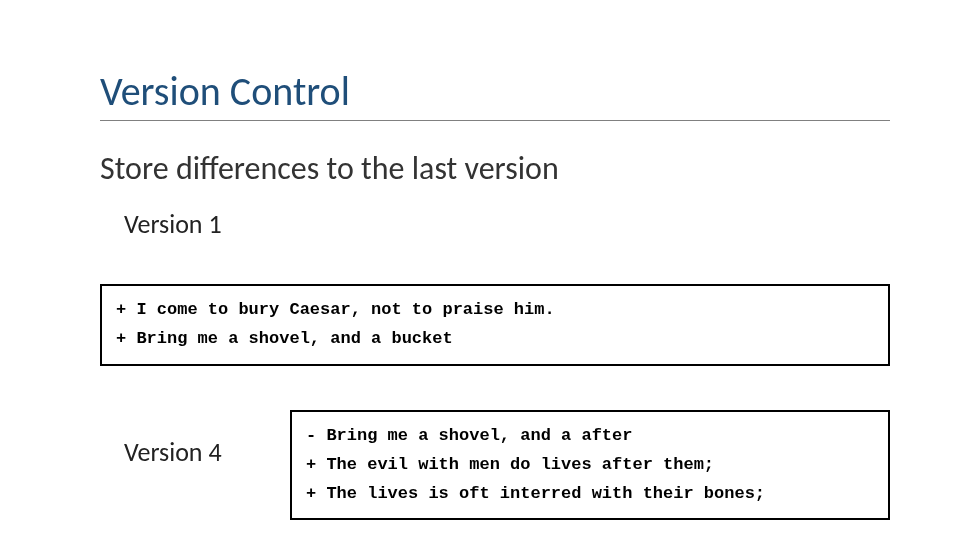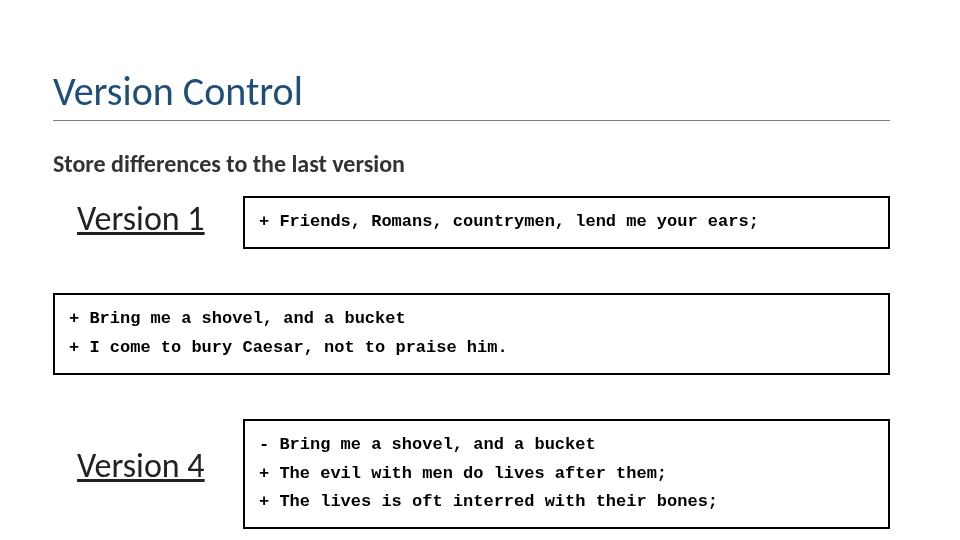--- a/index.html
+++ b/index.html
@@ -10,57 +10,56 @@
     background: #ffffff;
     font-family: "Segoe UI", "Calibri", Arial, sans-serif;
     color: #222;
     overflow: hidden;
   }
   .slide {
     position: relative;
     width: 960px;
     height: 540px;
     box-sizing: border-box;
-    padding: 70px 70px 40px 53px;
+    padding: 70px 70px 40px 100px;
   }
   .title {
     font-size: 40px;
     font-weight: 400;
     color: #1f4e79;
     line-height: 1.1;
     margin: 0 0 6px 0;
   }
   .underline {
     height: 1px;
     background: #808080;
     width: 100%;
     margin-bottom: 28px;
   }
   .subtitle {
-    font-size: 24px;
+    font-size: 32px;
     color: #333;
     margin: 0 0 18px 0;
-    font-weight: 700;
+    font-weight: 400;
   }
   .block {
     display: flex;
     align-items: flex-start;
     margin-bottom: 44px;
   }
   .block:last-child { margin-bottom: 0; }
   .vlabel {
-    font-size: 34px;
+    font-size: 26px;
     color: #222;
     width: 190px;
     flex: 0 0 190px;
     padding-left: 24px;
     padding-top: 2px;
     font-weight: 400;
     box-sizing: border-box;
-    text-decoration: underline;
   }
   .diffbox {
     border: 2px solid #000;
     padding: 10px 14px 10px 14px;
     flex: 1;
     box-sizing: border-box;
     margin-left: 0;
     min-height: 36px;
   }
   .diffline {
@@ -75,33 +74,30 @@
 </head>
 <body>
 
 <div class="slide">
   <h1 class="title">Version Control</h1>
   <div class="underline"></div>
   <p class="subtitle">Store differences to the last version</p>
 
   <div class="block">
     <div class="vlabel">Version 1</div>
-    <div class="diffbox">
-      <div class="diffline">+ Friends, Romans, countrymen, lend me your ears;</div>
-    </div>
   </div>
 
   <div class="block">
     <div class="diffbox">
+      <div class="diffline">+ I come to bury Caesar, not to praise him.</div>
       <div class="diffline">+ Bring me a shovel, and a bucket</div>
-      <div class="diffline">+ I come to bury Caesar, not to praise him.</div>
     </div>
   </div>
 
   <div class="block">
     <div class="vlabel" style="padding-top:26px">Version 4</div>
     <div class="diffbox">
-      <div class="diffline">- Bring me a shovel, and a bucket</div>
+      <div class="diffline">- Bring me a shovel, and a after</div>
       <div class="diffline">+ The evil with men do lives after them;</div>
       <div class="diffline">+ The lives is oft interred with their bones;</div>
     </div>
   </div>
 </div>
 
 </body></html>

